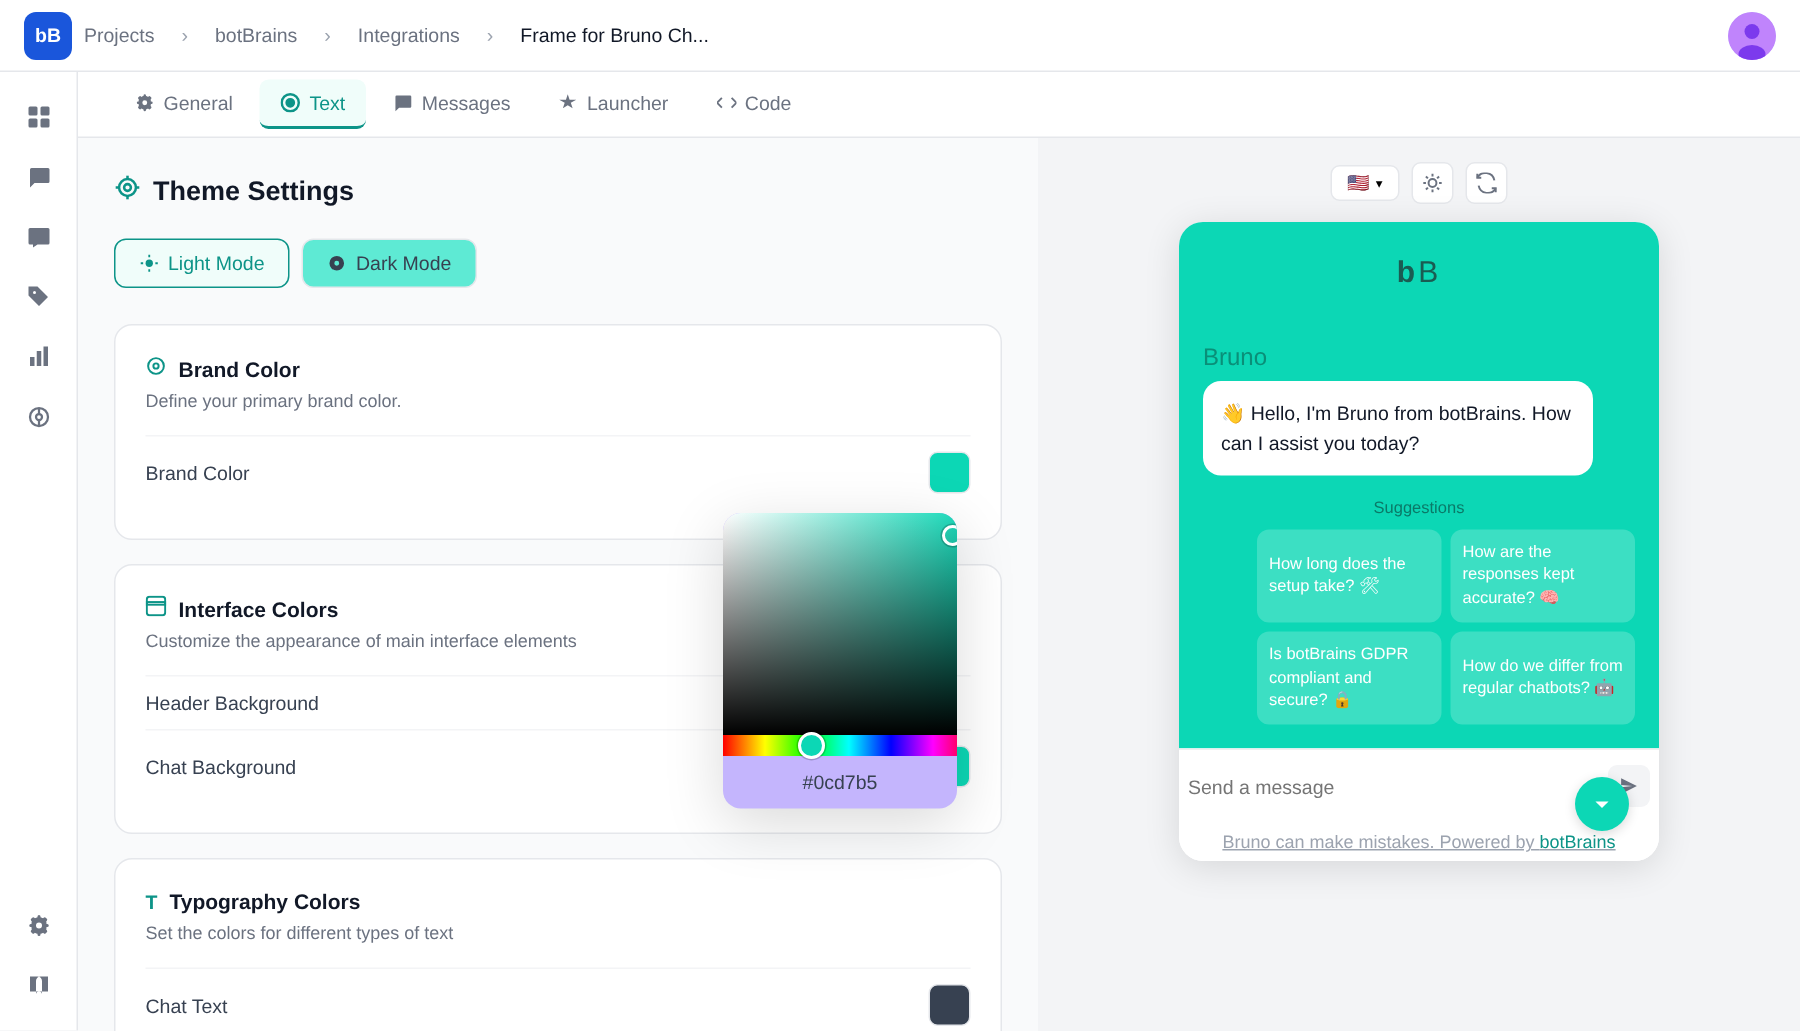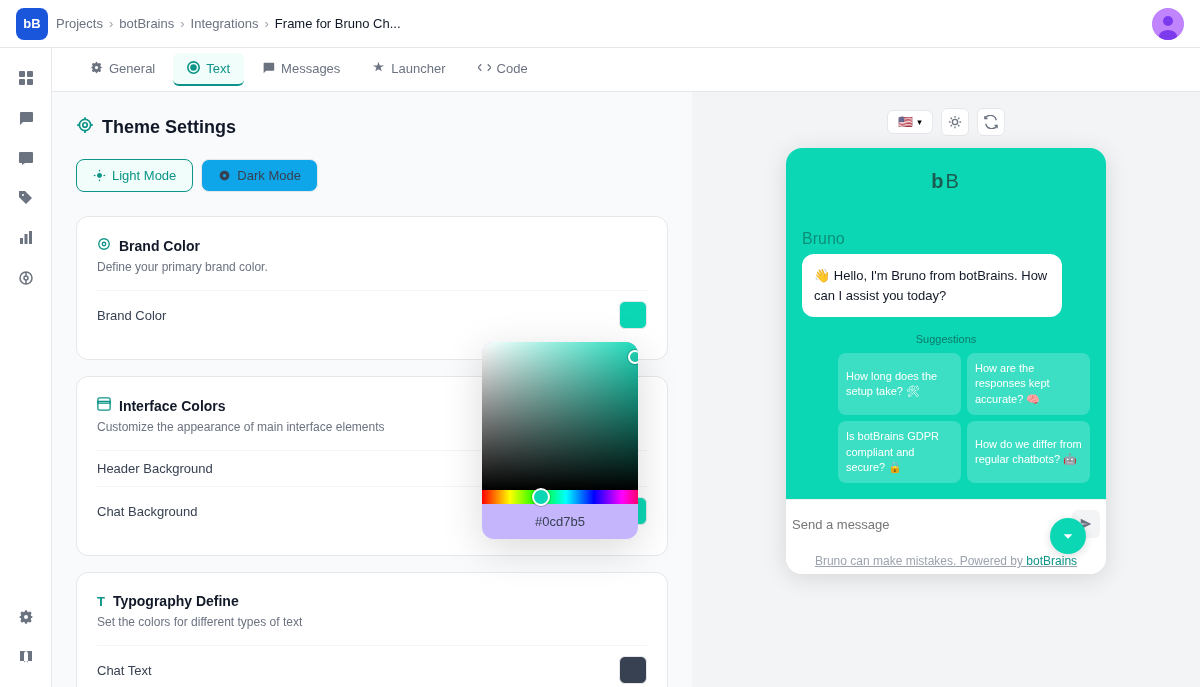--- a/index.html
+++ b/index.html
@@ -19,21 +19,21 @@
     }
     .logo-btn {
       width: 32px; height: 32px;
       background: #1a56db;
       border-radius: 8px;
       display: flex; align-items: center; justify-content: center;
       color: white; font-weight: bold; font-size: 13px;
       flex-shrink: 0;
     }
     .breadcrumb {
-      display: flex; align-items: center; gap: 6px;
+      display: flex; align-items: center; gap: 18px;
       font-size: 13px; color: #6b7280;
     }
     .breadcrumb-sep { color: #9ca3af; }
     .breadcrumb-active { color: #111827; font-weight: 500; }
     .nav-avatar {
       width: 32px; height: 32px; border-radius: 50%;
       background: #c4b5fd;
       margin-left: auto;
       overflow: hidden;
       display: flex; align-items: center; justify-content: center;
@@ -82,21 +82,21 @@
     .tab-bar {
       background: #fff;
       border-bottom: 1px solid #e5e7eb;
       display: flex;
       align-items: center;
       padding: 0 24px;
       height: 44px;
       gap: 4px;
     }
     .tab {
-      display: flex; gap: 6px;
+      display: flex; align-items: center; gap: 6px;
       padding: 8px 14px;
       border-radius: 6px;
       font-size: 13px;
       cursor: pointer;
       color: #6b7280;
       border-bottom: 2px solid transparent;
     }
     .tab.active {
       color: #0d9488;
       background: #f0fdfa;
@@ -129,21 +129,21 @@
     .mode-toggle {
       display: flex; gap: 8px; margin-bottom: 24px;
     }
     .mode-btn {
       display: flex; align-items: center; gap: 6px;
       padding: 8px 16px;
       border-radius: 8px;
       font-size: 13px;
       cursor: pointer;
       border: 1px solid #e5e7eb;
-      background: #0ea5e9;
+      background: #5eead4;
       color: #374151;
     }
     .mode-btn.active {
       background: #f0fdfa;
       border-color: #0d9488;
       color: #0d9488;
     }
 
     .settings-section {
       background: #fff;
@@ -553,21 +553,21 @@
           </div>
           <div class="setting-row">
             <span class="setting-label">Chat Background</span>
             <div class="color-swatch" style="background:#0cd7b5;"></div>
           </div>
         </div>
 
         <div class="settings-section">
           <div class="section-header">
             <span style="font-weight:bold; color:#0d9488; font-size:13px;">T</span>
-            <span>Typography Define</span>
+            <span>Typography Colors</span>
           </div>
           <div class="section-desc">Set the colors for different types of text</div>
           <div class="setting-row">
             <span class="setting-label">Chat Text</span>
             <div class="color-swatch" style="background:#374151;"></div>
           </div>
 
         </div>
 
         <div class="color-picker-popup">

